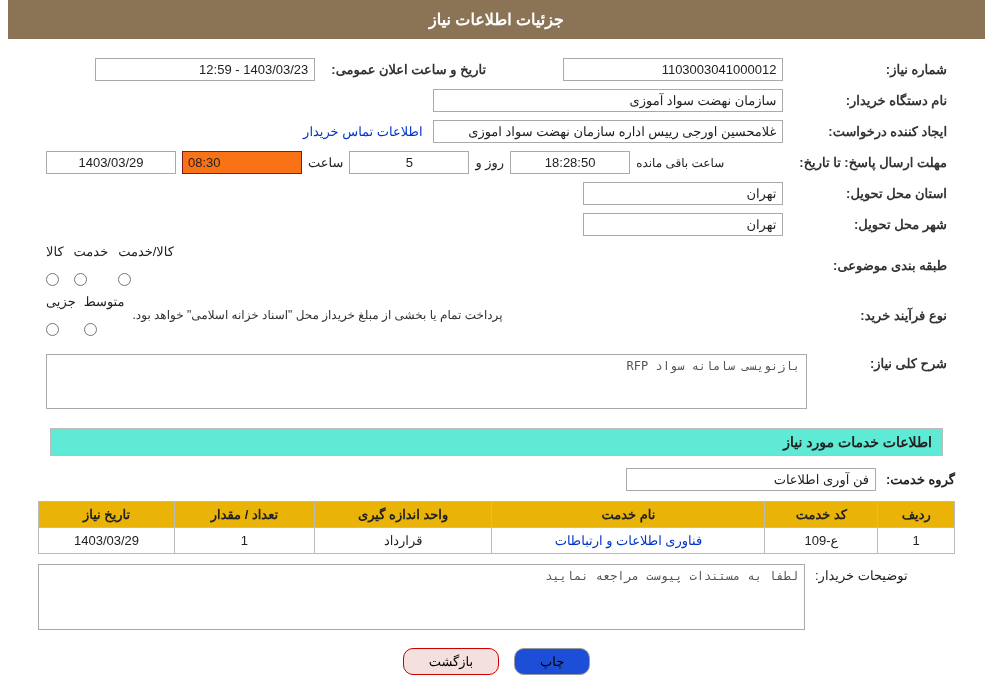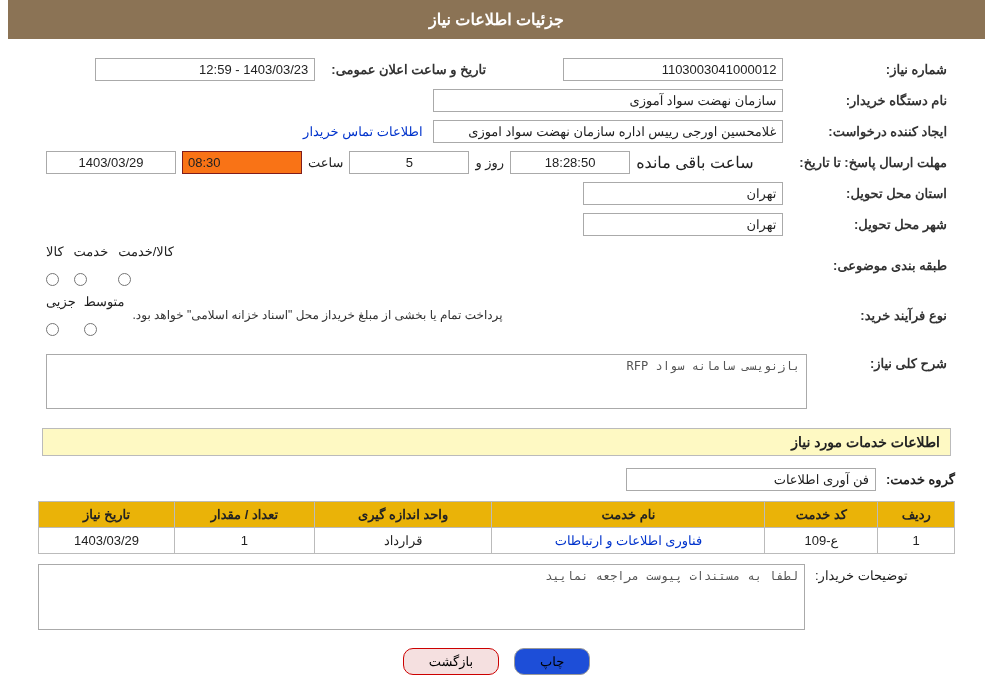--- a/index.html
+++ b/index.html
@@ -86,26 +86,26 @@
       min-height: 55px;
       padding: 4px 6px;
       background: #fff;
       width: 100%;
       text-align: right;
       color: #555;
       font-size: 12px;
       resize: none;
     }
     .services-section-title {
-      background: #fef9c3;
+      background: #5eead4;
       border: 1px solid #bbb;
       padding: 5px 10px;
       font-weight: bold;
       font-size: 14px;
-      margin: 12px 4px;
+      margin: 12px 12px;
       text-align: right;
     }
     .group-row {
       display: flex;
       align-items: center;
       margin-bottom: 10px;
       gap: 10px;
     }
     .group-label {
       font-weight: bold;
@@ -190,21 +190,21 @@
       text-align: left;
     }
     .large-input {
       border: 1px solid #aaa;
       padding: 3px 5px;
       background: #fff;
       width: 130px;
       text-align: center;
     }
     .remain-label {
-      font-size: 16px;
+      font-size: 12px;
     }
   </style>
 </head>
 <body>
 
 <div class="page-wrapper">
   <div class="header-bar">
     <span>جزئیات اطلاعات نیاز</span>
   </div>
 

